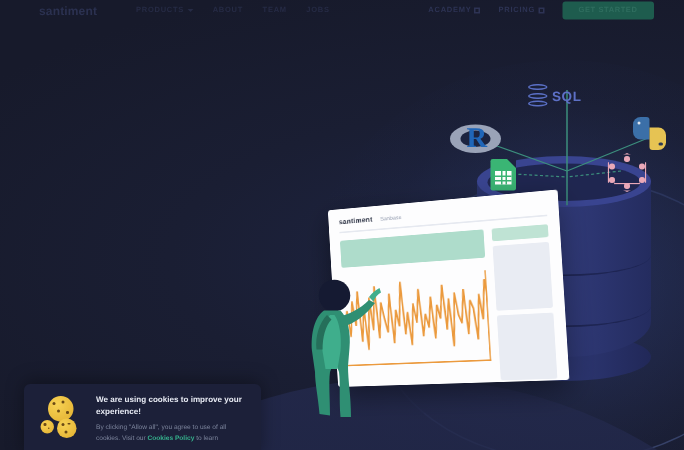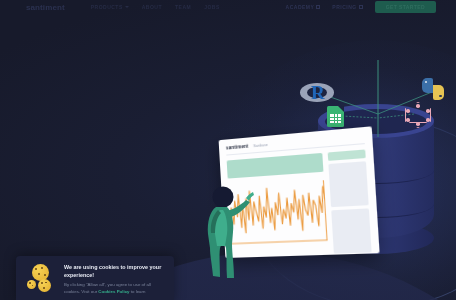--- a/index.html
+++ b/index.html
@@ -255,20 +255,28 @@
 
   <div class="cluster">
     <svg class="lines" viewBox="0 0 156 85">
       <line x1="78" y1="8" x2="78" y2="85" stroke="#3c8f7d" stroke-width="1"></line>
       <line x1="22" y1="42" x2="78" y2="62" stroke="#3c8f7d" stroke-width=".8"></line>
       <line x1="132" y1="40" x2="78" y2="62" stroke="#3c8f7d" stroke-width=".8"></line>
       <line x1="42" y1="64" x2="78" y2="66" stroke="#3c8f7d" stroke-width=".8" stroke-dasharray="2 1.6"></line>
       <line x1="114" y1="62" x2="78" y2="66" stroke="#3c8f7d" stroke-width=".8" stroke-dasharray="2 1.6"></line>
     </svg>
 
+    <div class="node n-sql">
+      <div class="db-glyph">
+        <div class="e e1"></div>
+          <div class="e e2"></div>
+          <div class="e e3"></div>
+      </div>
+      <div class="sql-text">SQL</div>
+    </div>
 
     <div class="node n-r">
       <div class="r-logo">
         <div class="r-ell"></div>
         <div class="r-ell-in"></div>
         <div class="r-letter">R</div>
       </div>
     </div>
 
     <div class="node n-py">

